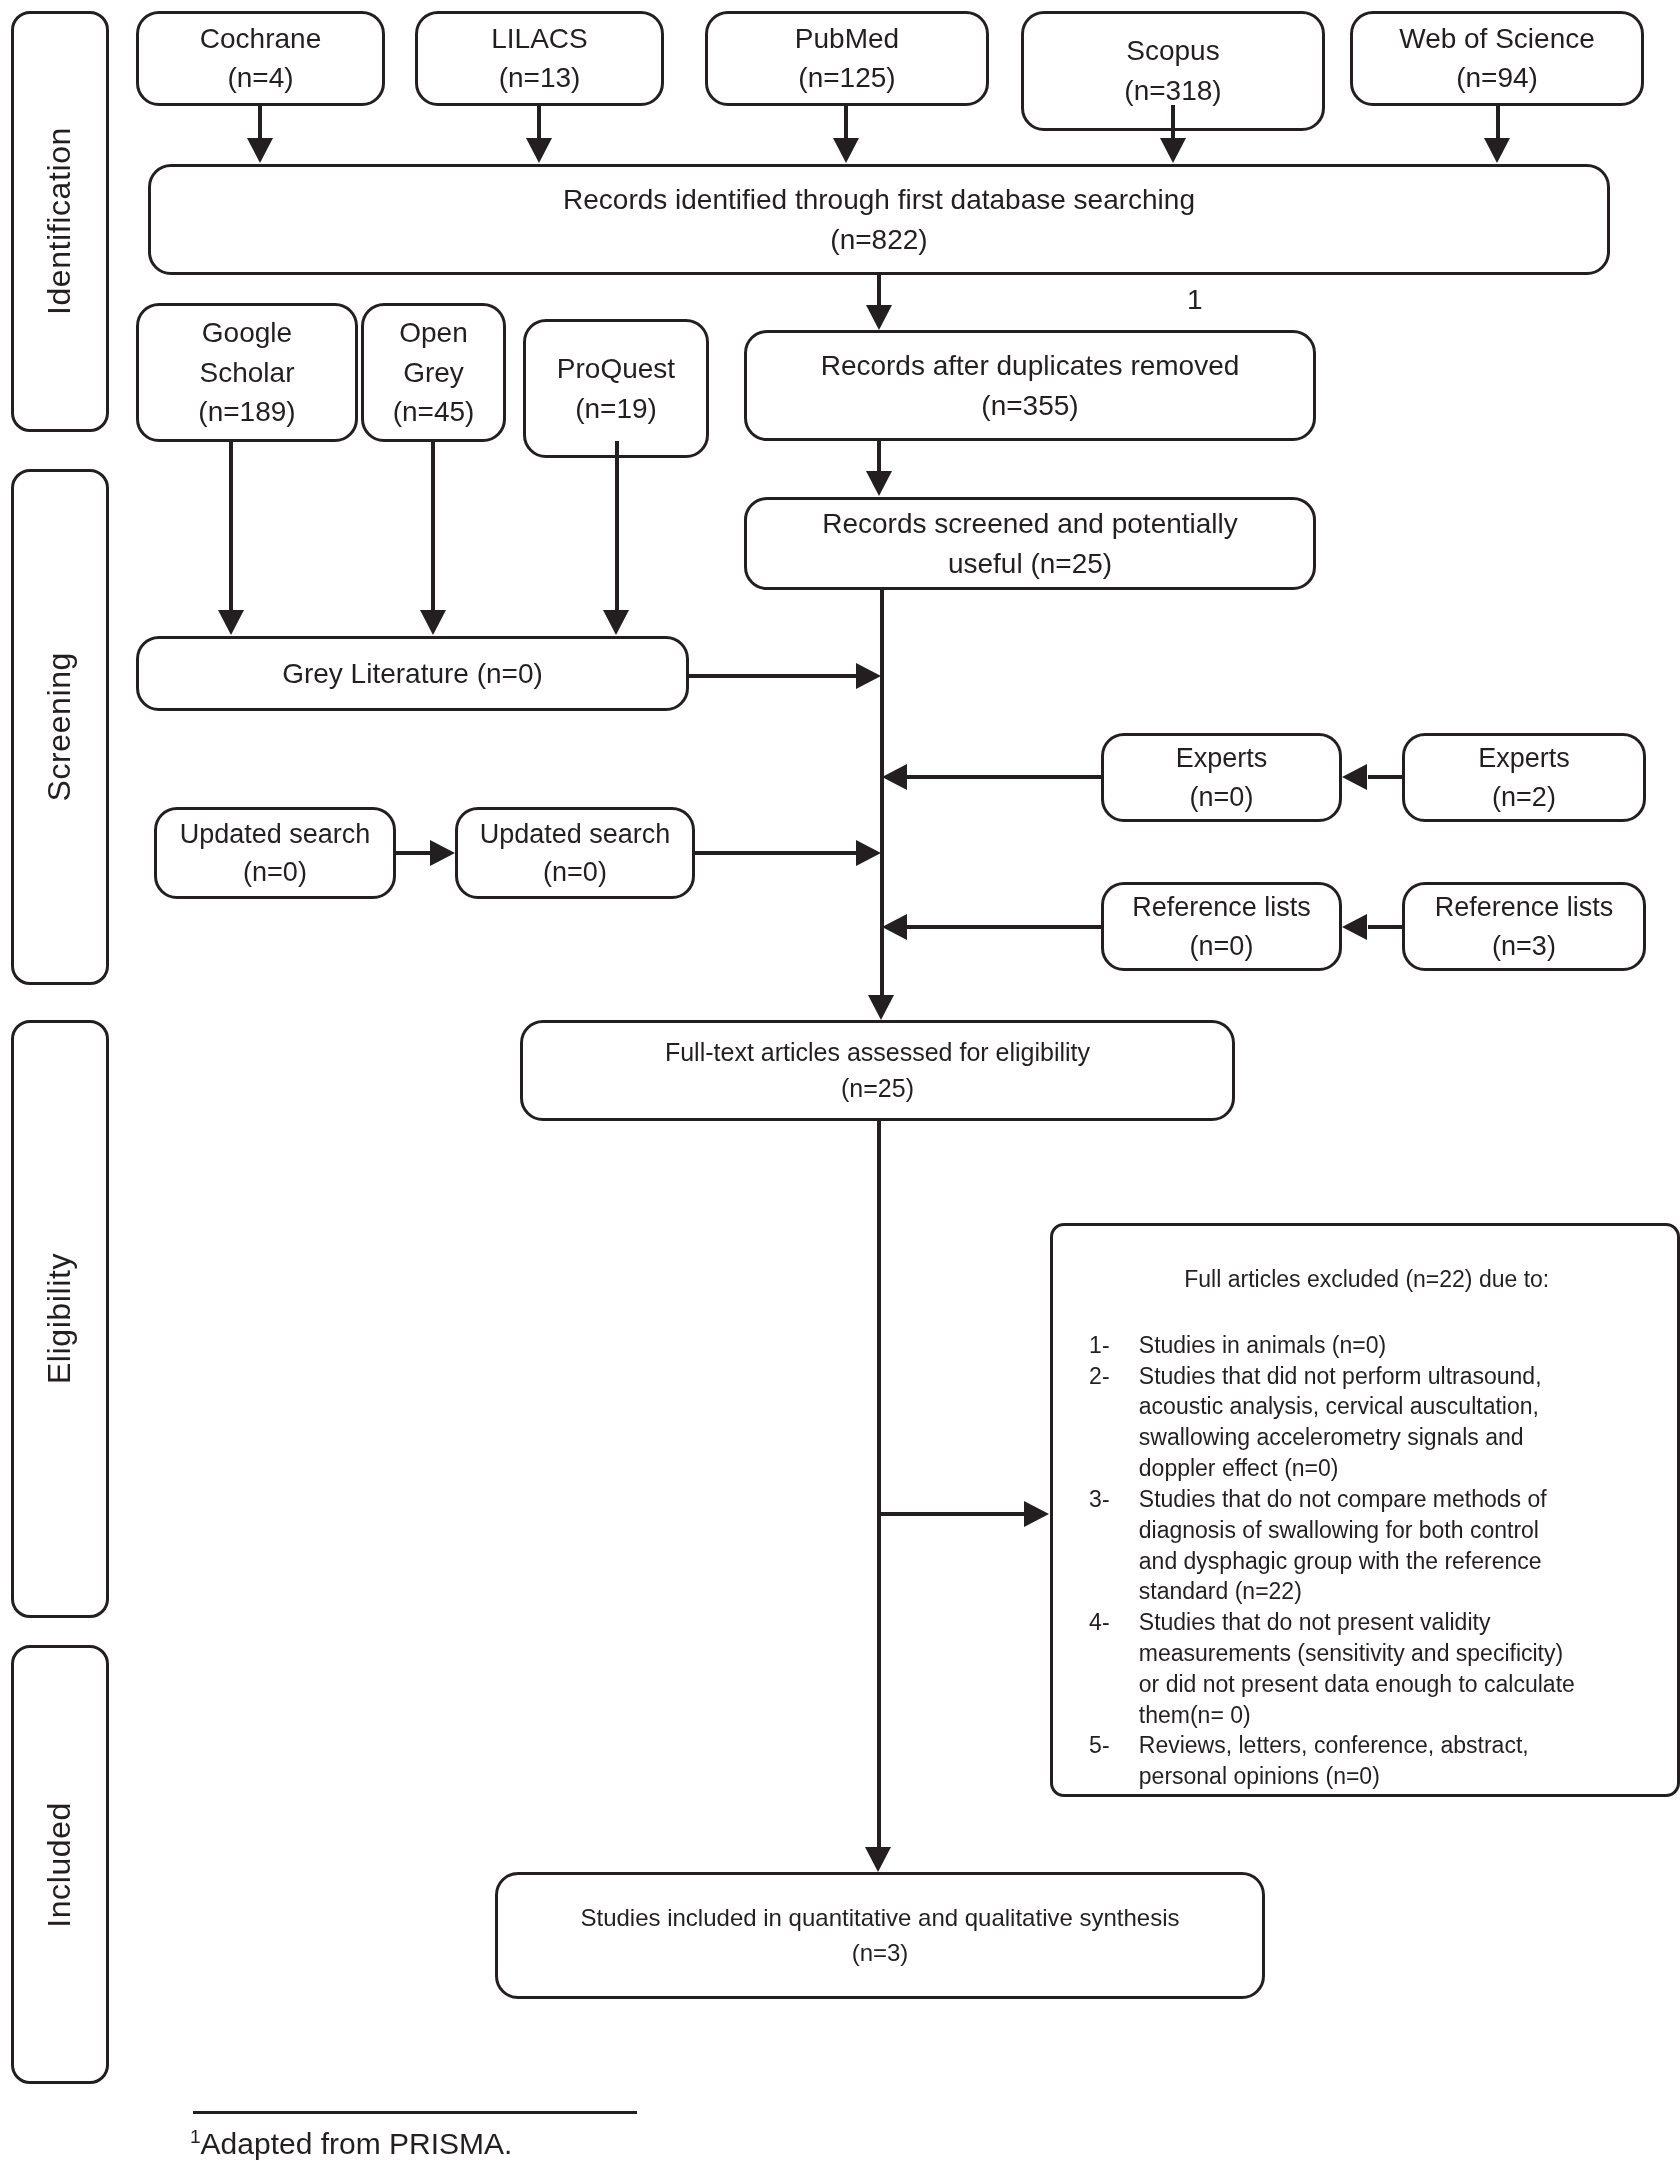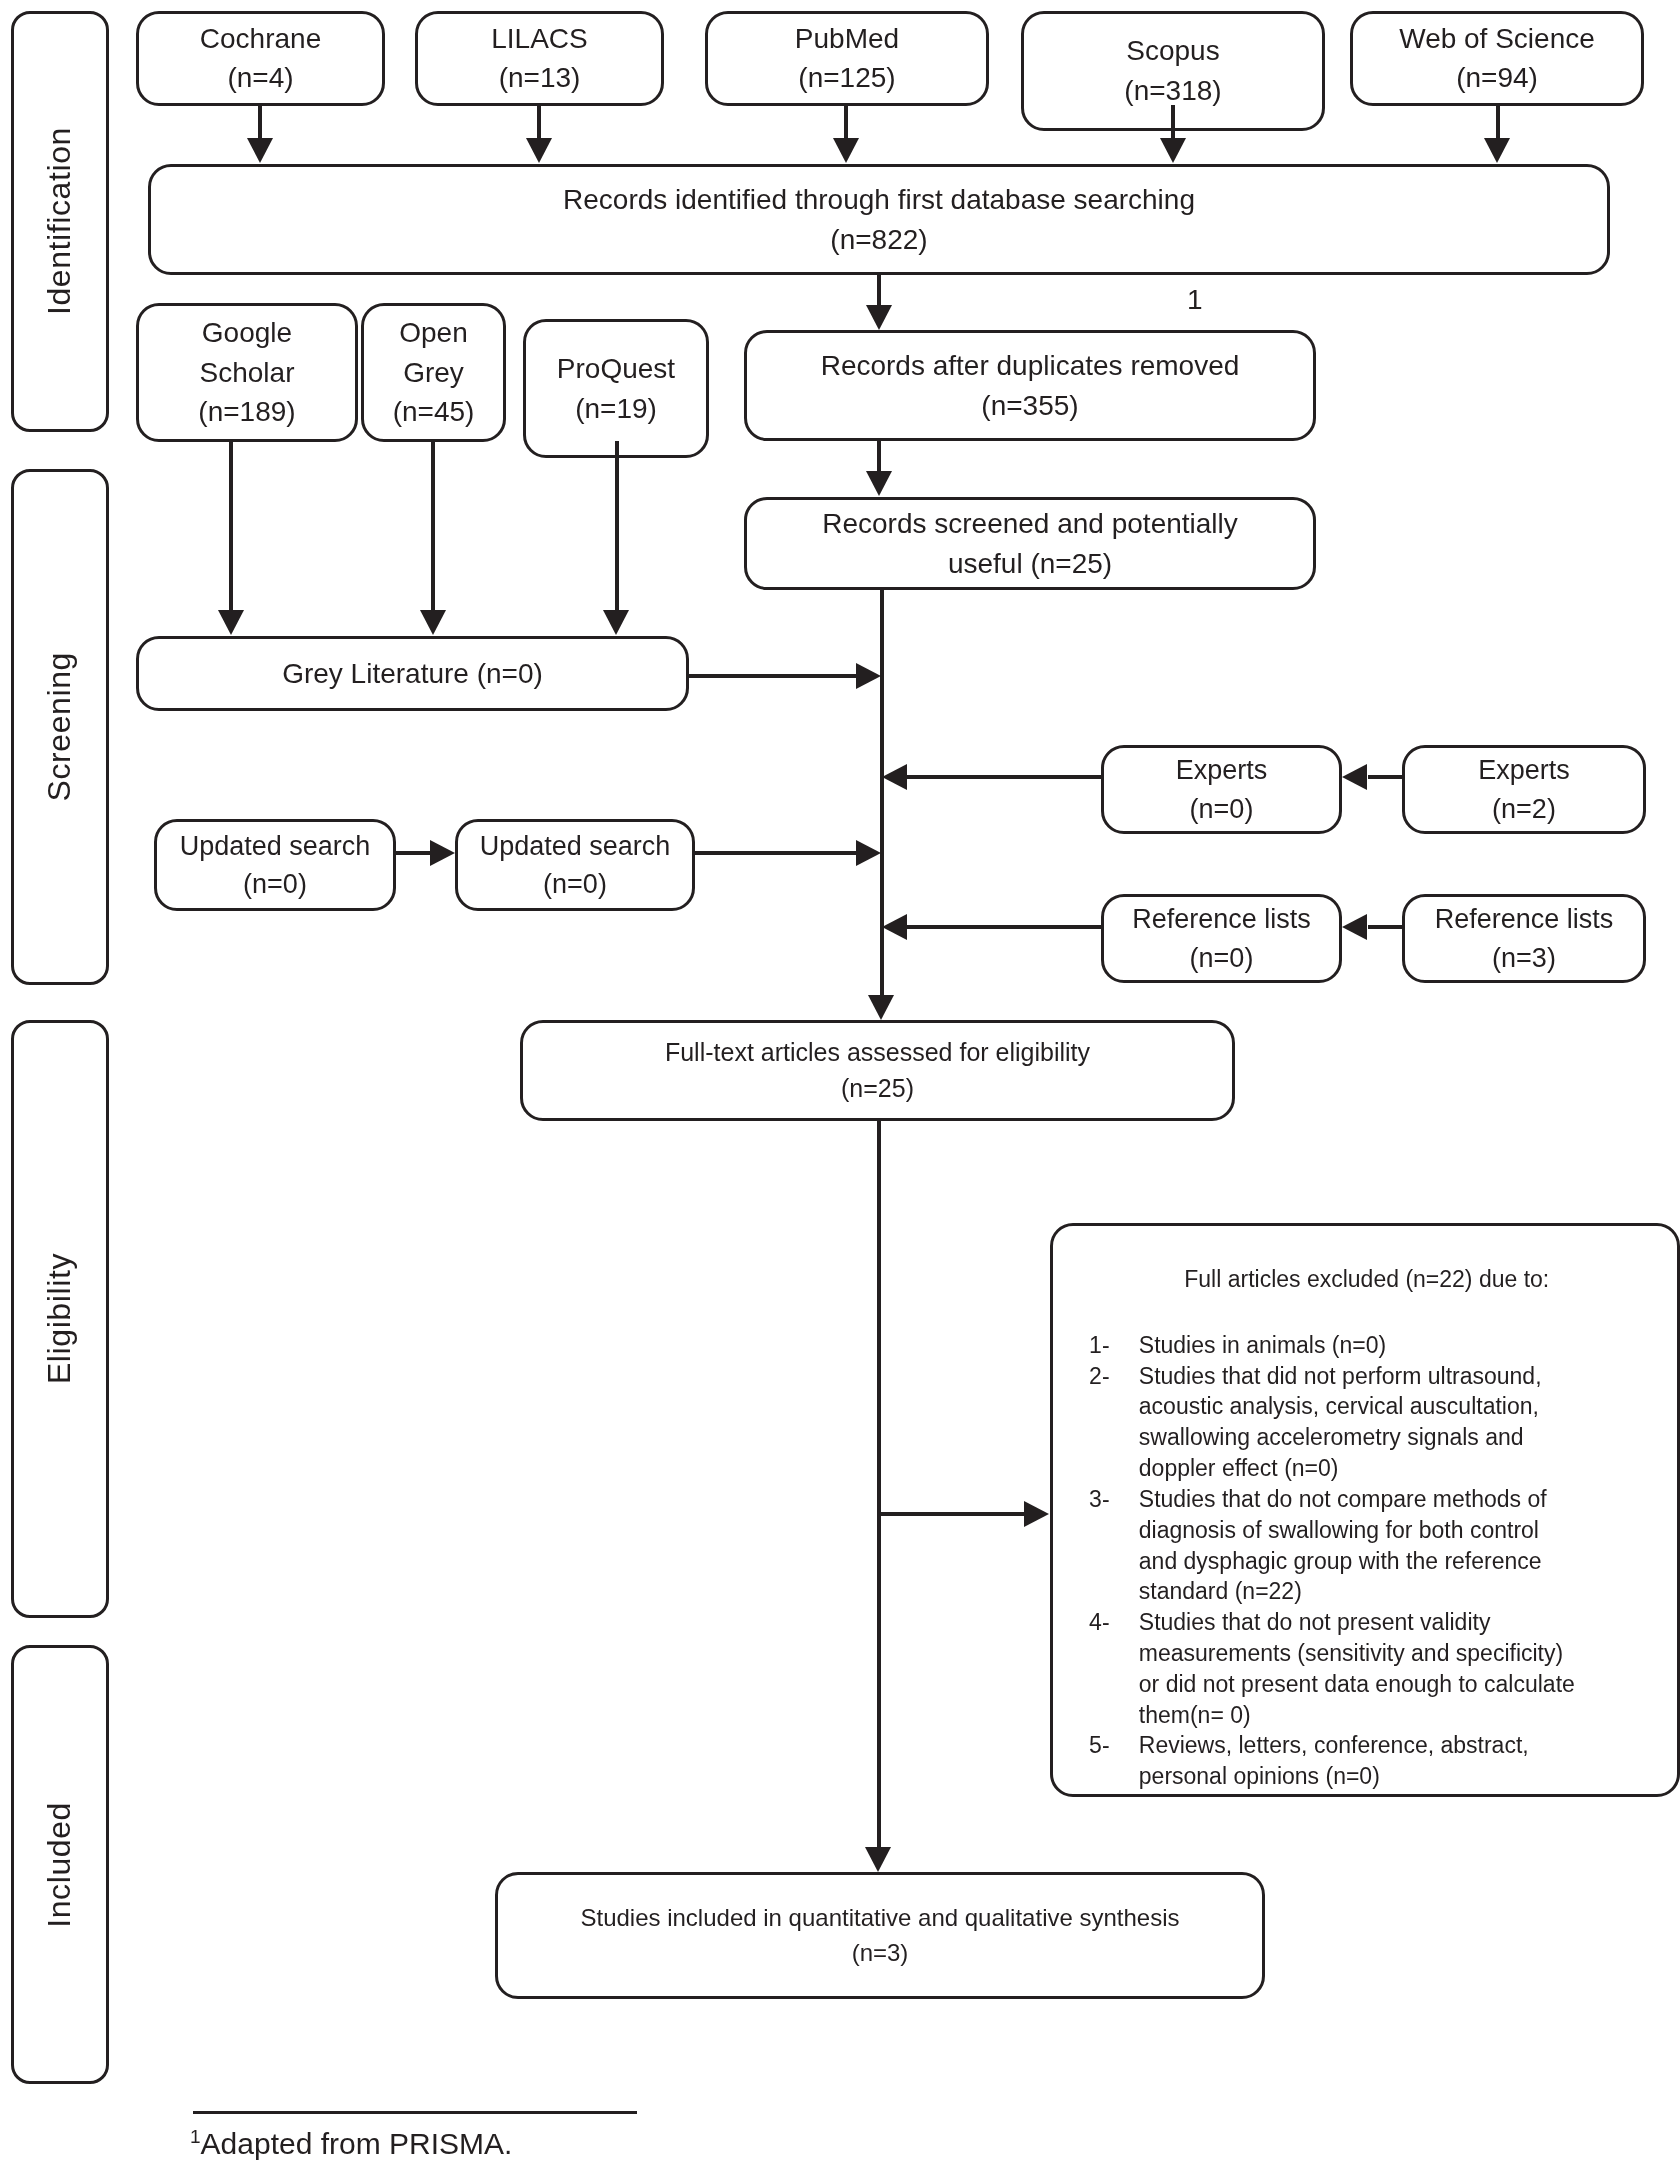--- a/index.html
+++ b/index.html
@@ -16,37 +16,37 @@
   }
   .rail{
     position:absolute;box-sizing:border-box;background:#ffffff;
     border:3.2px solid #231f20;border-radius:19px;
     display:flex;align-items:center;justify-content:center;
   }
   .rail span{
     writing-mode:vertical-rl;transform:rotate(180deg);
     font-size:32px;letter-spacing:0.6px;color:#231f20;
   }
-  .f42{font-size:27px;margin-top:12px;}
+  .f42{font-size:27px;}
   .f40{font-size:25px;}
   .f38{font-size:24px;}
   .vline{position:absolute;width:4.4px;background:#231f20;}
   .hline{position:absolute;height:4.4px;background:#231f20;}
   .head-down{position:absolute;width:0;height:0;
     border-left:13.3px solid transparent;border-right:13.3px solid transparent;
     border-top:25px solid #231f20;}
   .head-right{position:absolute;width:0;height:0;
     border-top:13.3px solid transparent;border-bottom:13.3px solid transparent;
     border-left:25px solid #231f20;}
   .head-left{position:absolute;width:0;height:0;
     border-top:13.3px solid transparent;border-bottom:13.3px solid transparent;
     border-right:25px solid #231f20;}
   .excluded{
     position:absolute;box-sizing:border-box;background:#ffffff;
-    border:3.8px solid #231f20;border-radius:23px;
+    border:3.8px solid #231f20;border-radius:14px;
     padding:38px 25px 0 28.5px;font-size:23px;line-height:1.34;color:#231f20;
   }
   .excluded .xtitle{text-align:center;margin:0 0 35px 0;}
   .xitem{display:grid;grid-template-columns:51px 1fr;column-gap:6.3px;}
   .xitem .num{text-align:left;padding-left:7.6px;}
   .xitem .itext{white-space:pre-line;}
   .supmark{position:absolute;font-size:28px;color:#231f20;}
   .footnote{position:absolute;font-size:30px;color:#231f20;}
   .footnote sup{font-size:19px;vertical-align:super;}
 </style>

